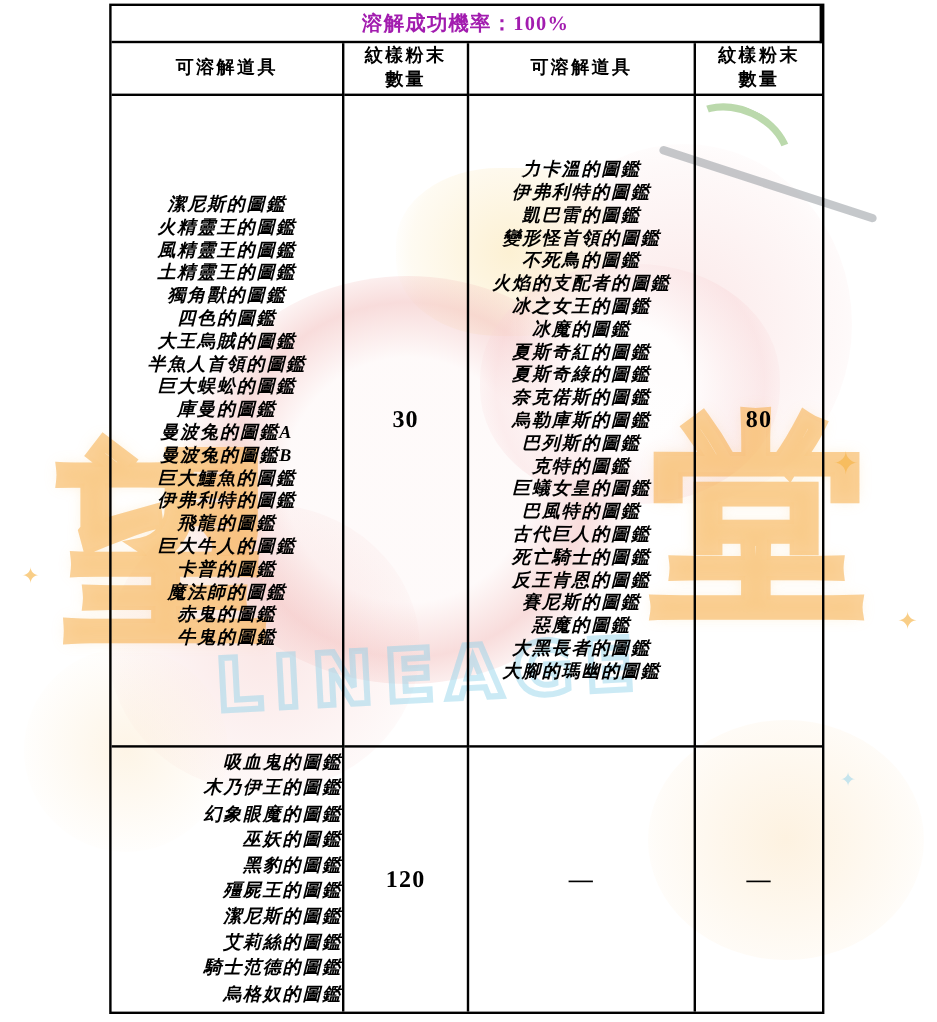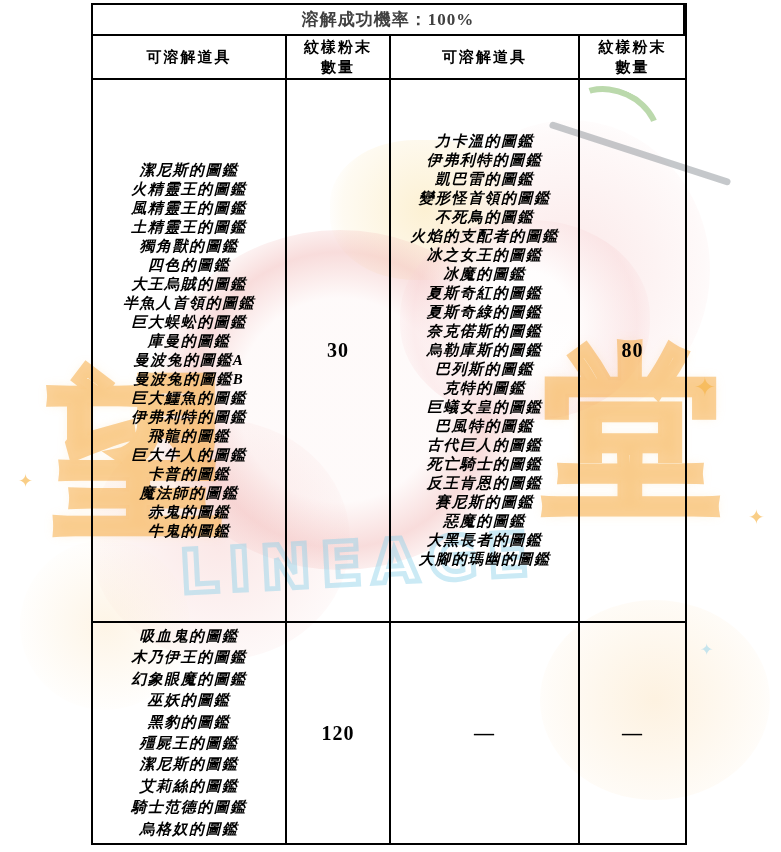--- a/index.html
+++ b/index.html
@@ -61,21 +61,21 @@
     color:#000;
   }
   .cell{
     box-sizing:border-box;
     border-right:2px solid #000;
     border-bottom:2px solid #000;
     display:flex;flex-direction:column;align-items:center;justify-content:center;
     text-align:center;
   }
   .cell.last-col{border-right:none;}
-  .cell.last-row{border-bottom:none;}
+  .cell.last-row{border-bottom:none;text-align:right;}
   .title-cell{
     grid-column:1 / -1;
     font-size:17px;font-weight:bold;letter-spacing:1px;
   }
   .header-cell{
     font-size:15px;font-weight:bold;letter-spacing:2px;
     white-space:pre-line;line-height:20px;
   }
   .items-cell{
     font-size:15px;font-weight:bold;letter-spacing:1.5px;
@@ -101,21 +101,21 @@
   <div class="wm-cjk right">堂</div>
   <div class="wm-latin">LINEAGE</div>
   <div class="sparkle s1">✦</div>
   <div class="sparkle s2">✦</div>
   <div class="sparkle s3">✦</div>
   <div class="sparkle s4">✦</div>
 </div>
 
 <div class="sheet">
 
-  <div class="cell title-cell" style="color:#404040;">溶解成功機率：100%</div>
+  <div class="cell title-cell" style="color:#a21caf;">溶解成功機率：100%</div>
 
   <div class="cell header-cell">可溶解道具</div>
   <div class="cell header-cell">紋樣粉末
 數量</div>
   <div class="cell header-cell">可溶解道具</div>
   <div class="cell header-cell last-col">紋樣粉末
 數量</div>
 
   <div class="cell items-cell row-main col-left">
     <div class="list">

